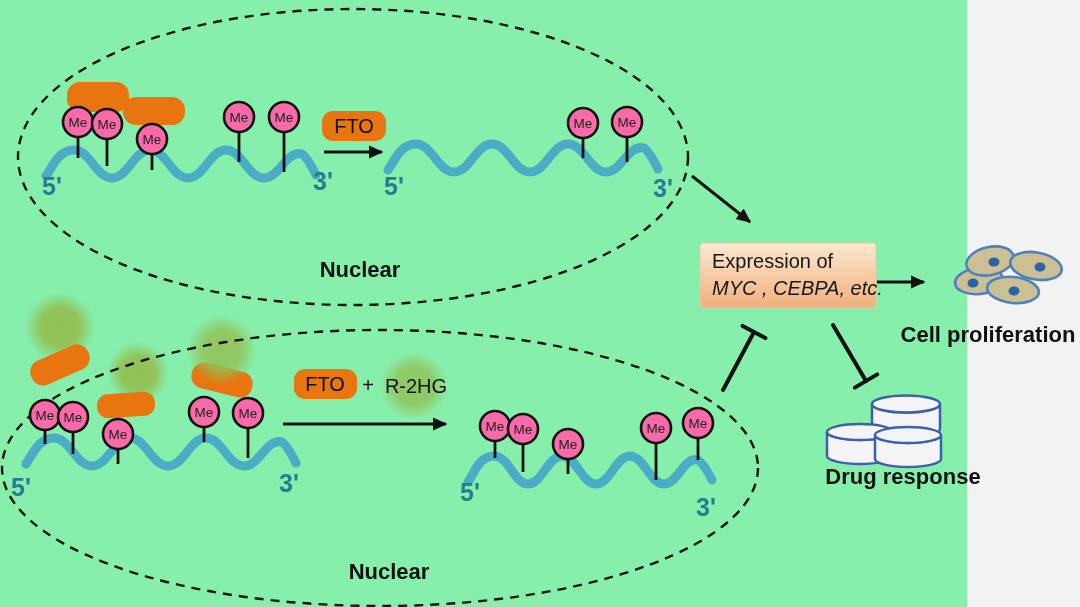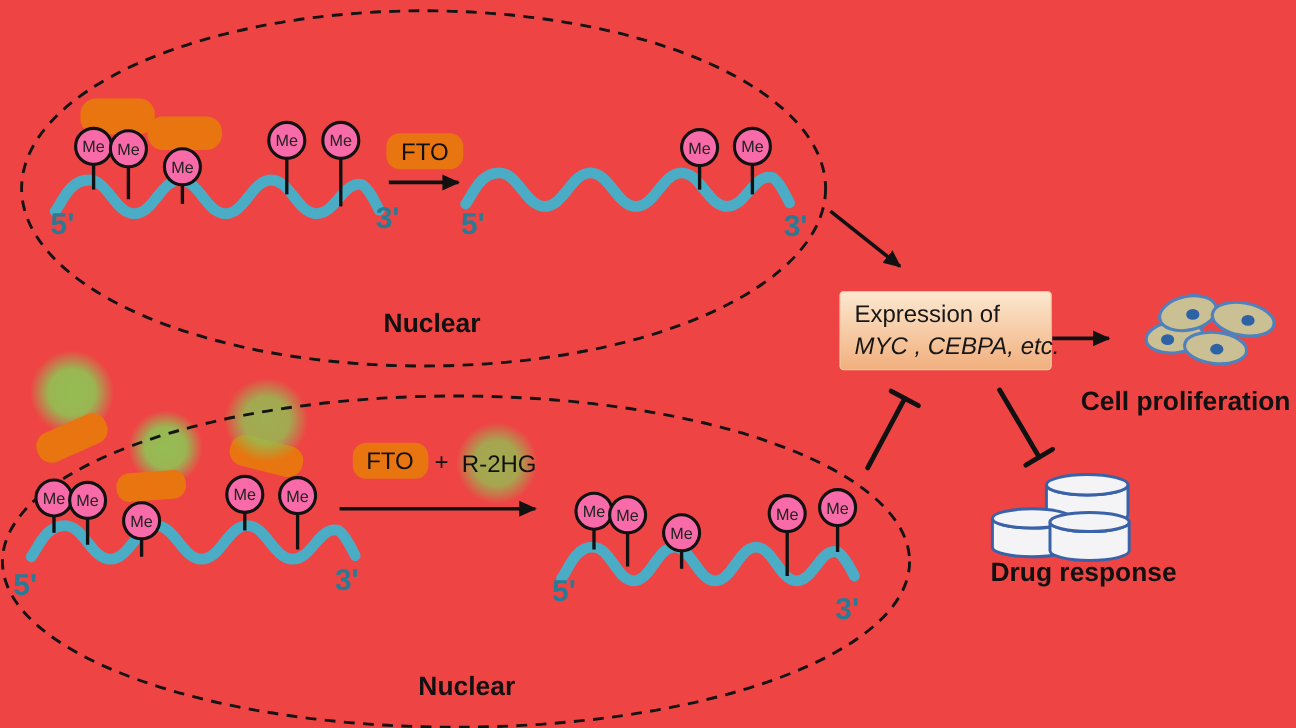--- a/index.html
+++ b/index.html
@@ -1,16 +1,16 @@
 <!DOCTYPE html>
 <html><head>
 <meta charset="utf-8">
 <style>
   html,body{margin:0;padding:0;background:#f2f2f3;}
-  .stage{width:1080px;height:607px;position:relative;background:#ef4444;
+  .stage{width:967px;height:607px;position:relative;background:#86efac;
          font-family:"Liberation Sans", sans-serif;}
   svg text{font-family:"Liberation Sans", sans-serif;}
   .membrane{fill:none;stroke:#141414;stroke-width:2.4;stroke-dasharray:9 7;}
   .strand{fill:none;stroke:#4BACC6;stroke-width:9;stroke-linecap:round;}
   .me-stick{stroke:#111;stroke-width:2.8;}
   .me-circle{fill:#F96BA8;stroke:#111;stroke-width:2.6;}
   .me-text{font-size:13.5px;fill:#222;text-anchor:middle;}
   .fto-shape{fill:#E8750F;}
   .pill-label-text{font-size:20px;fill:#111;text-anchor:middle;}
   .prime{font-size:25px;font-weight:bold;fill:#2B7A93;text-anchor:middle;}

